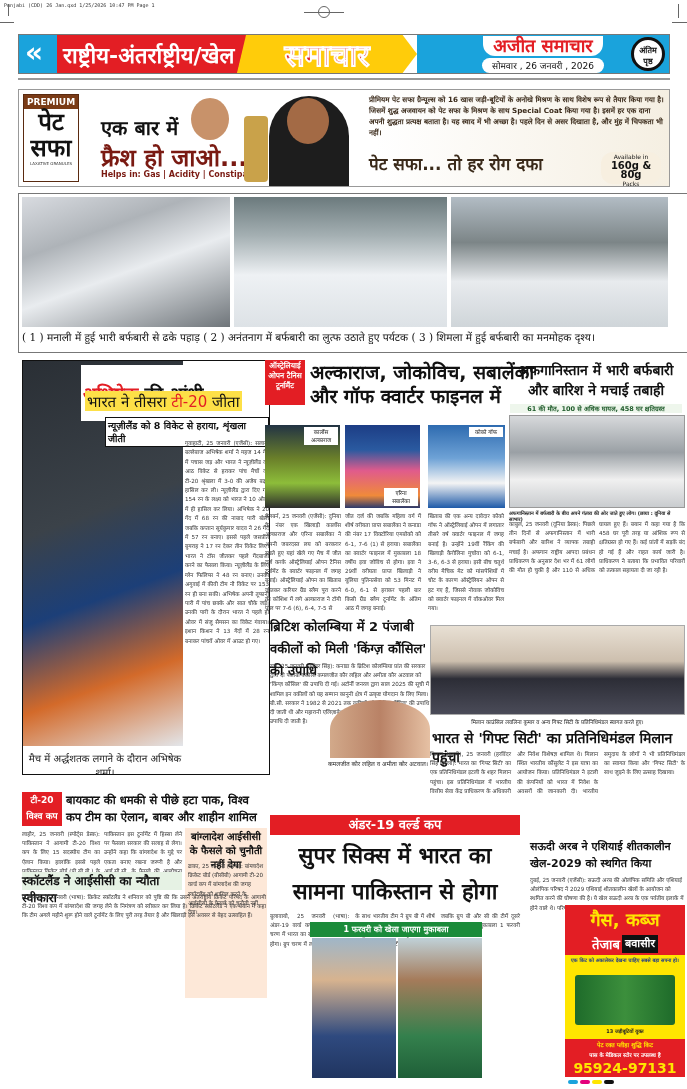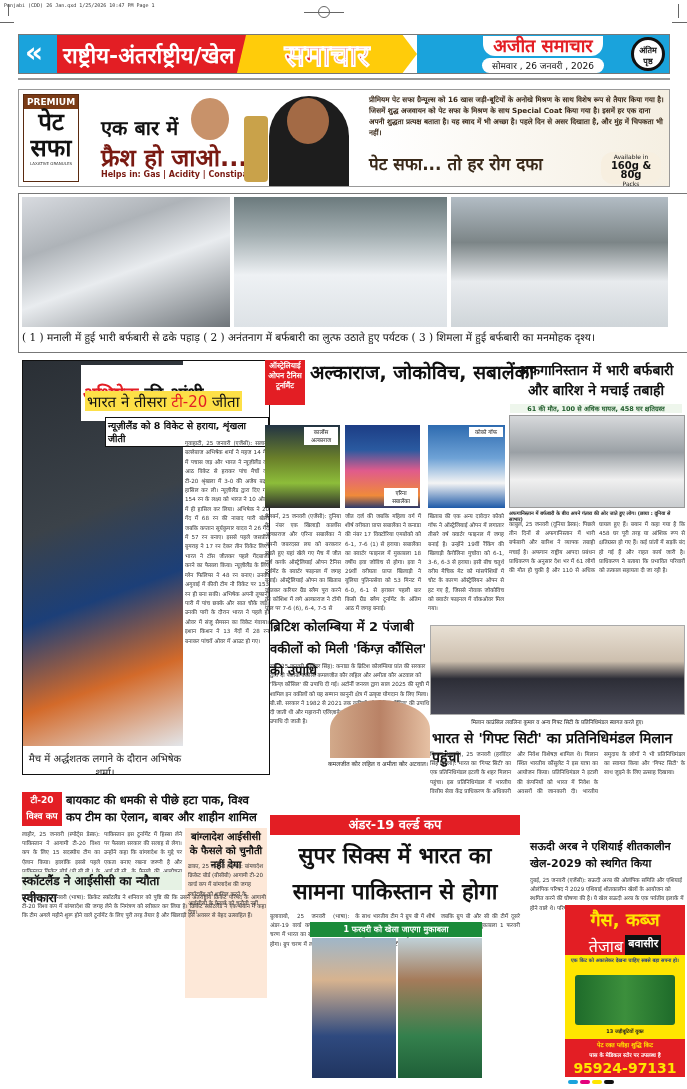--- a/index.html
+++ b/index.html
@@ -93,21 +93,21 @@
 .u19-green{left:310px;top:922px;width:172px;height:15px;background:#1b8b3a;color:#fff;font-size:8px;font-weight:bold;text-align:center;line-height:15px}
 .u19-p1,.u19-p2{top:938px;width:84px;height:140px}
 .u19-p1{left:312px;background:linear-gradient(180deg,#9fb6c8 0%,#d7b38f 30%,#2f4a7f 70%,#203560 100%)}
 .u19-p2{left:398px;background:linear-gradient(180deg,#bfd1d8 0%,#a57b5a 30%,#34804d 70%,#1f5f38 100%)}
 
 .sa-h{left:530px;top:838px;width:157px;font-size:11px;font-weight:bold;line-height:17px}
 .sa-body{left:530px;top:876px;width:155px;font-size:5.6px;line-height:9.2px;color:#333}
 .gas{left:565px;top:905px;width:120px;height:172px;background:#e31e24;overflow:hidden}
 .gas-h{left:0;top:2px;width:120px;text-align:center;color:#ffe600;font-size:18px;font-weight:bold}
 .gas-row{left:0;top:30px;width:120px;display:flex;justify-content:center;gap:2px}
-.gas-t{color:#fff;font-size:16px;font-weight:normal}
+.gas-t{color:#fff;font-size:13px;font-weight:bold}
 .gas-b{background:#111;color:#fff;font-size:11px;font-weight:bold;padding:0 3px}
 .gas-y{left:0;top:50px;width:120px;height:84px;background:#ffe600}
 .gas-ylbl{left:0;top:2px;width:120px;font-size:5px;text-align:center;color:#1e3a8a;font-weight:bold}
 .gas-prod{left:10px;top:20px;width:100px;height:50px;background:linear-gradient(90deg,#1e6b2a 0%,#3c8f3c 50%,#1e6b2a 100%);border-radius:3px}
 .gas-pl{left:0;top:73px;width:120px;font-size:5px;text-align:center;color:#222;font-weight:bold}
 .gas-l1{left:0;top:136px;width:120px;font-size:6px;text-align:center;color:#ffe600;font-weight:bold}
 .gas-l2{left:0;top:146px;width:120px;font-size:5.5px;text-align:center;color:#fff;font-weight:bold}
 .gas-ph{left:0;top:155px;width:120px;font-size:14px;text-align:center;color:#ffe600;font-weight:bold;line-height:16px}
 .dots{left:568px;top:1080px;display:flex;gap:2px}
 .dots span{width:10px;height:4px;border-radius:2px}
@@ -171,20 +171,21 @@
   <div class="abs cric-h1"><span class="red">अभिषेक</span><span> की आंधी,</span></div>
   <div class="abs cric-h2"><span>भारत ने तीसरा </span><span class="red">टी-20</span><span> जीता</span></div>
   <div class="abs cric-h3">न्यूज़ीलैंड को 8 विकेट से हराया, शृंखला जीती</div>
   <div class="abs cric-body">गुवाहाटी, 25 जनवरी (एजेंसी): सलामी बल्लेबाज अभिषेक शर्मा ने महज 14 गेंद में पचास जड़ और भारत ने न्यूज़ीलैंड को आठ विकेट से हराकर पांच मैचों की टी-20 श्रृंखला में 3-0 की अजेय बढ़त हासिल कर ली। न्यूज़ीलैंड द्वारा दिए गए 154 रन के लक्ष्य को भारत ने 10 ओवर में ही हासिल कर लिया। अभिषेक ने 20 गेंद में 68 रन की नाबाद पारी खेली जबकि कप्तान सूर्यकुमार यादव ने 26 गेंद में 57 रन बनाए। इससे पहले जसप्रीत बुमराह ने 17 रन देकर तीन विकेट लिए। भारत ने टॉस जीतकर पहले गेंदबाजी करने का फैसला किया। न्यूज़ीलैंड के लिए ग्लेन फिलिप्स ने 48 रन बनाए। उनकी अगुवाई में कीवी टीम नौ विकेट पर 153 रन ही बना सकी। अभिषेक अपनी तूफानी पारी में पांच छक्के और सात चौके जड़े। उनकी पारी के दौरान भारत ने पहले ही ओवर में संजू सैमसन का विकेट गंवाया। इशान किशन ने 13 गेंदों में 28 रन बनाकर पांचवें ओवर में आउट हो गए।</div>
   <div class="abs cric-cap">मैच में अर्द्धशतक लगाने के दौरान अभिषेक शर्मा।</div>
 </div>
 
 <div class="abs tn-tag">ऑस्ट्रेलियाई ओपन टैनिस टूर्नामैंट</div>
 <div class="abs tn-h">
   <div>अल्काराज, जोकोविच, सबालेंका</div>
+  <div>और गॉफ क्वार्टर फाइनल में</div>
 </div>
 <div class="abs tn-img tn1">
     <div class="tn-lbl" style="position:absolute;right:2px;top:2px;width:34px">कार्लोस अल्काराज</div>
   </div>
 <div class="abs tn-img tn2">
     <div class="tn-lbl" style="position:absolute;right:2px;bottom:2px;width:34px">एरिना सबालेंका</div>
   </div>
 <div class="abs tn-img tn3">
     <div class="tn-lbl" style="position:absolute;right:2px;top:2px;width:34px">कोको गॉफ</div>
   </div>

